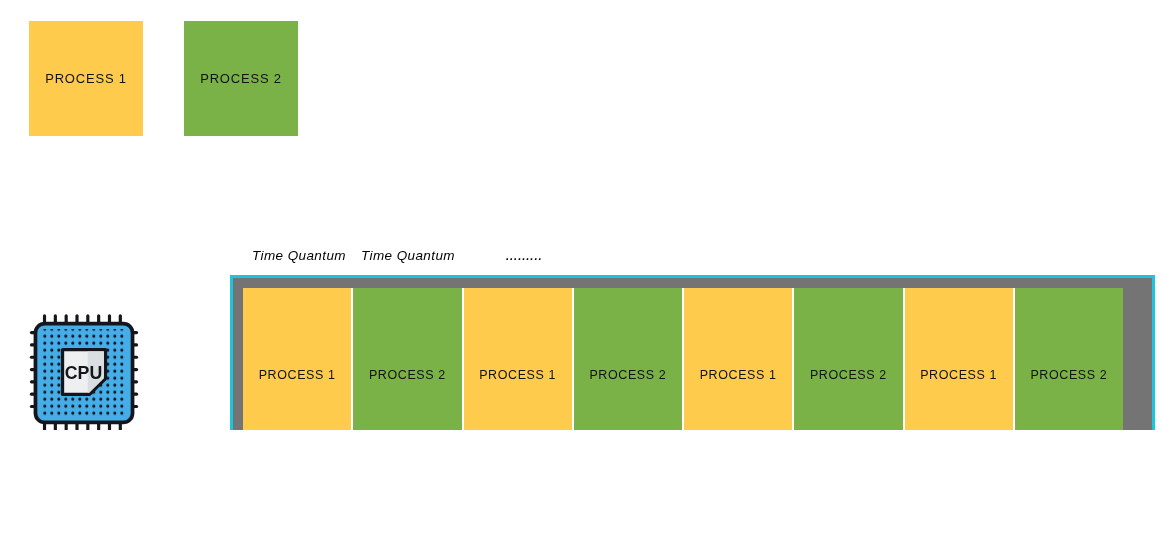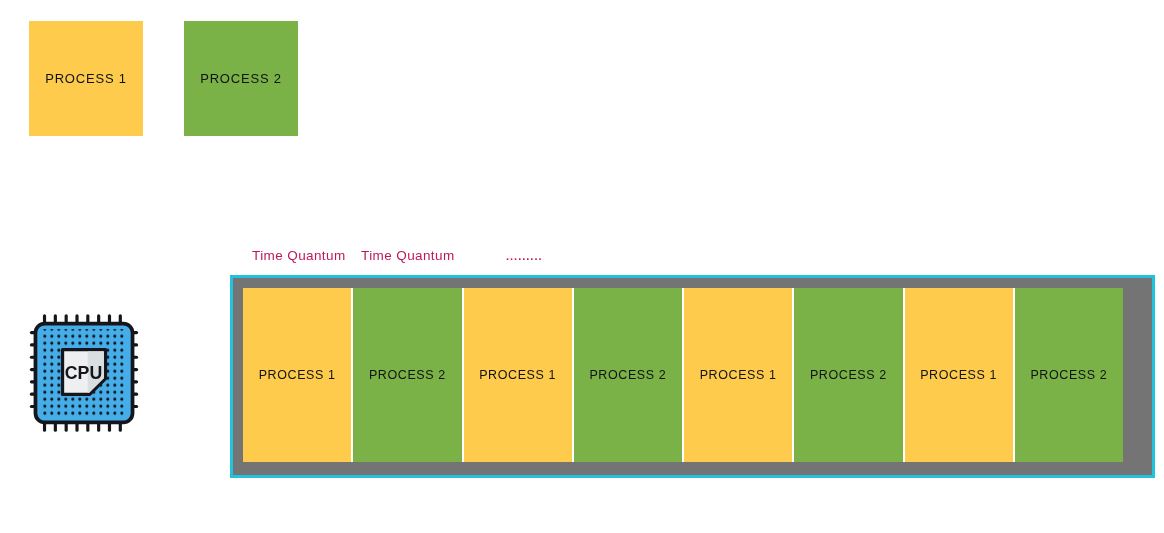--- a/index.html
+++ b/index.html
@@ -1,26 +1,26 @@
 <!DOCTYPE html>
 <html><head>
 <meta charset="utf-8">
 <style>
   html,body{margin:0;padding:0;background:#ffffff;}
   body{font-family:"Liberation Sans",sans-serif;}
-  .canvas{position:relative;width:1164px;height:533px;background:#ffffff;overflow:hidden;}
+  .canvas{position:relative;width:1164px;height:430px;background:#ffffff;overflow:hidden;}
 
   
   .pbox{position:absolute;width:114px;height:115px;display:flex;align-items:center;justify-content:center;
         font-size:13px;letter-spacing:0.8px;color:#121212;}
   .pbox.p1{left:29px;top:21px;background:#FECB4D;}
   .pbox.p2{left:184px;top:21px;background:#7AB248;}
 
   
-  .annotation{position:absolute;top:248px;color:#be185d;font-size:13.5px;letter-spacing:0.4px;white-space:nowrap;}
+  .annotation{position:absolute;top:248px;color:#000000;font-size:13.5px;letter-spacing:0.4px;white-space:nowrap;font-style:italic;}
   .tq1{left:252px;}
   .tq2{left:361px;}
   .tqdots{left:506px;letter-spacing:1px;font-weight:bold;font-size:11px;top:250px;}
 
   
   .timeline{position:absolute;left:230px;top:275px;width:925px;height:203px;box-sizing:border-box;
             background:#747474;border:3px solid #1FC3DB;}
   .slots{position:absolute;left:10px;top:10px;width:880px;height:174px;display:flex;gap:2px;background:#ffffff;}
   .slot{flex:1;display:flex;align-items:center;justify-content:center;
         font-size:12.5px;letter-spacing:0.6px;color:#121212;white-space:nowrap;}

